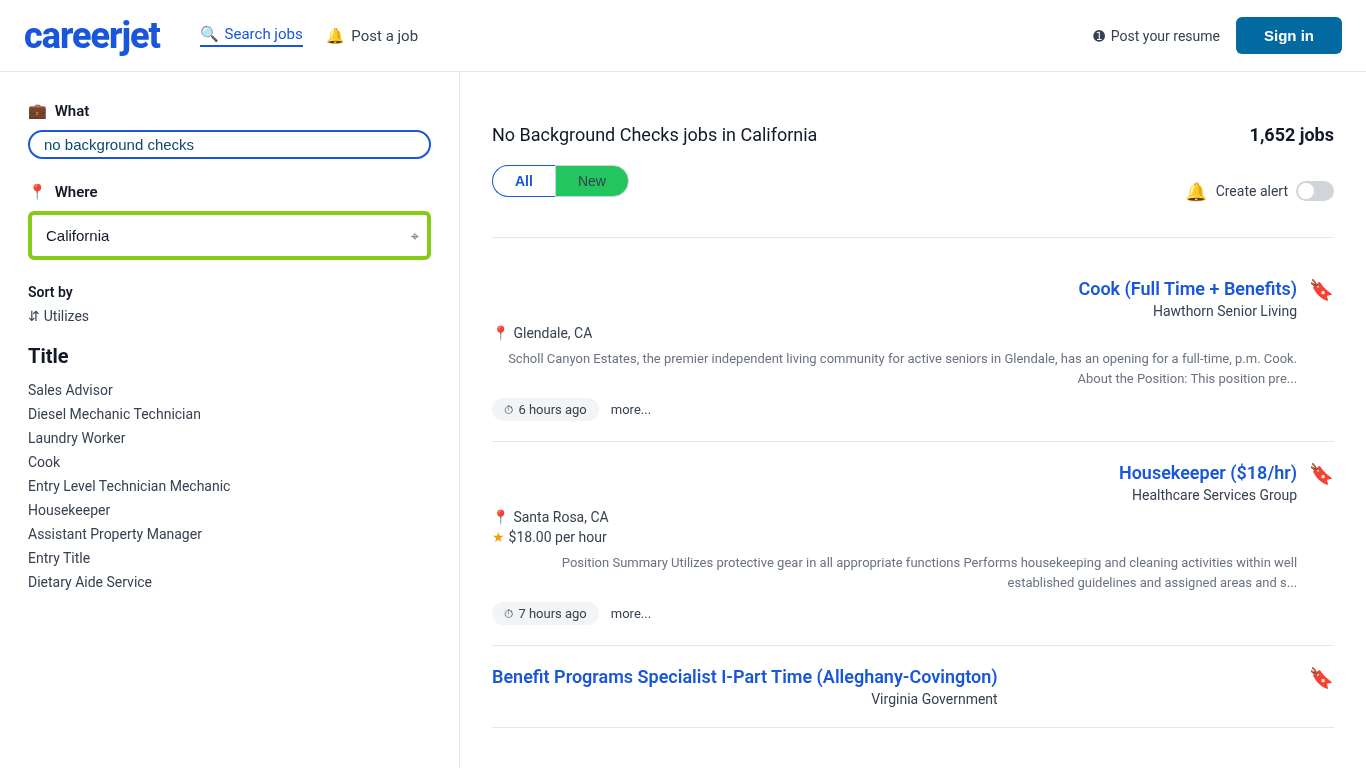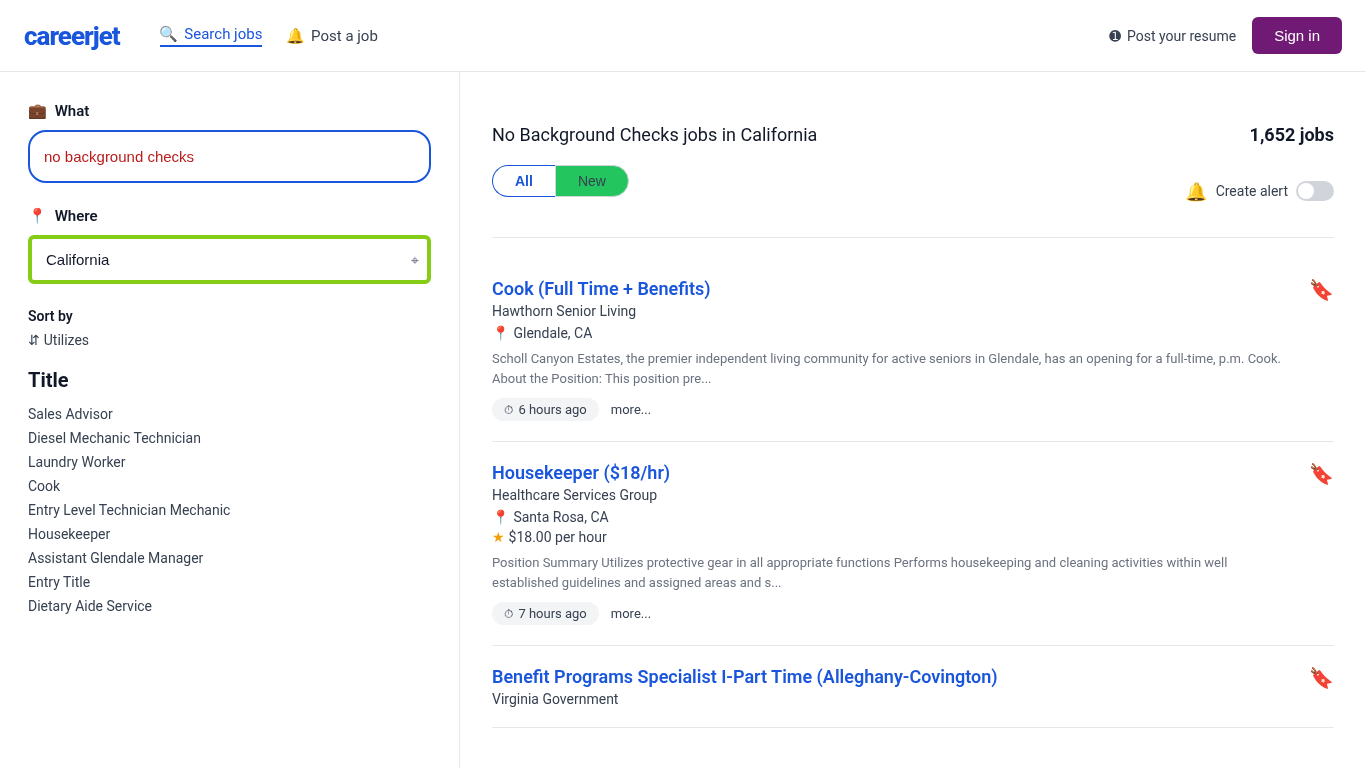--- a/index.html
+++ b/index.html
@@ -1,34 +1,34 @@
 <!DOCTYPE html>
 <html><head>
   <meta charset="utf-8">
   <style>
     * { margin: 0; padding: 0; box-sizing: border-box; }
     body { font-family: -apple-system, BlinkMacSystemFont, 'Segoe UI', Roboto, Arial, sans-serif; background: #fff; color: #333; font-size: 14px; }
 
     
     .header { display: flex; align-items: center; padding: 0 24px; height: 72px; border-bottom: 1px solid #e5e7eb; }
-    .logo { font-size: 26px; font-weight: 800; color: #1a56db; margin-right: 40px; letter-spacing: -1px; }
+    .logo { font-size: 36px; font-weight: 800; color: #1a56db; margin-right: 40px; letter-spacing: -1px; }
     .nav { display: flex; align-items: center; gap: 24px; }
     .nav-item { display: flex; align-items: center; gap: 6px; font-size: 15px; color: #374151; cursor: pointer; text-decoration: none; }
     .nav-item.active { border-bottom: 2px solid #1a56db; color: #1a56db; padding-bottom: 2px; }
     .header-right { margin-left: auto; display: flex; align-items: center; gap: 16px; }
     .post-resume-btn { display: flex; align-items: center; gap: 6px; font-size: 14px; color: #374151; cursor: pointer; }
-    .sign-in-btn { background: #701a75; color: #fff; border: none; border-radius: 6px; padding: 10px 22px; font-size: 15px; font-weight: 400; cursor: pointer; }
+    .sign-in-btn { background: #0369a1; color: #fff; border: none; border-radius: 6px; padding: 10px 28px; font-size: 15px; font-weight: 700; cursor: pointer; }
 
     
     .main { display: flex; padding: 0; min-height: calc(768px - 72px); }
 
     
     .sidebar { width: 460px; min-width: 460px; padding: 30px 28px; border-right: 1px solid #e5e7eb; }
     .field-label { display: flex; align-items: center; gap: 8px; font-size: 15px; font-weight: 600; color: #111827; margin-bottom: 10px; }
-    .search-input { width: 100%; border: 2px solid #1a56db; border-radius: 18px; padding: 16px 14px; font-size: 15px; color: #b91c1c; outline: none; }
+    .search-input { width: 100%; border: 2px solid #1a56db; border-radius: 18px; padding: 4px 14px; font-size: 15px; color: #0c4a6e; outline: none; }
     .where-wrapper { margin-top: 24px; margin-bottom: 24px; }
     .location-input-wrap { position: relative; }
     .location-input { width: 100%; border: 4px solid #84cc16; border-radius: 6px; padding: 12px 40px 12px 14px; font-size: 15px; color: #111827; outline: none; }
     .location-icon { position: absolute; right: 12px; top: 50%; transform: translateY(-50%); color: #6b7280; }
 
     .sort-section { margin-bottom: 20px; }
     .sort-label { font-size: 14px; font-weight: 600; color: #111827; margin-bottom: 8px; }
     .sort-value { display: flex; align-items: center; gap: 4px; color: #374151; font-size: 14px; cursor: pointer; }
 
     .title-section { margin-top: 8px; }
@@ -49,21 +49,21 @@
     .tab.active { background: #fff; border-color: #1a56db; color: #1a56db; font-weight: 600; }
     .alert-section { margin-left: auto; display: flex; align-items: center; gap: 8px; }
     .alert-icon { font-size: 18px; color: #1a56db; }
     .alert-label { font-size: 14px; color: #374151; }
     .toggle { width: 38px; height: 20px; background: #d1d5db; border-radius: 10px; cursor: pointer; position: relative; }
     .toggle-knob { width: 16px; height: 16px; background: #fff; border-radius: 50%; position: absolute; top: 2px; left: 2px; transition: left 0.2s; }
 
     .divider { border: none; border-top: 1px solid #e5e7eb; margin: 0 0 20px 0; }
 
     
-    .job-card { padding: 20px 0; border-bottom: 1px solid #e5e7eb; }
+    .job-card { padding: 20px 0; border-bottom: 1px solid #e5e7eb; text-align: right; }
     .job-card-top { display: flex; align-items: flex-start; justify-content: space-between; }
     .job-title-link { font-size: 18px; font-weight: 600; color: #1a56db; text-decoration: none; cursor: pointer; }
     .bookmark-icon { color: #9ca3af; font-size: 20px; cursor: pointer; margin-left: 12px; }
     .job-company { font-size: 14px; color: #374151; margin-top: 4px; }
     .job-location { display: flex; align-items: center; gap: 4px; font-size: 14px; color: #374151; margin-top: 6px; }
     .pin-icon { color: #f59e0b; font-size: 14px; }
     .salary-row { display: flex; align-items: center; gap: 4px; font-size: 14px; color: #374151; margin-top: 4px; }
     .salary-icon { color: #f59e0b; font-size: 14px; }
     .job-desc { font-size: 13px; color: #6b7280; margin-top: 8px; line-height: 1.5; }
     .job-meta { display: flex; align-items: center; gap: 12px; margin-top: 10px; }
@@ -125,21 +125,21 @@
 
     <div class="title-section">
       <div class="title-heading">Title</div>
       <ul class="title-list">
         <li>Sales Advisor</li>
         <li>Diesel Mechanic Technician</li>
         <li>Laundry Worker</li>
         <li>Cook</li>
         <li>Entry Level Technician Mechanic</li>
         <li>Housekeeper</li>
-        <li>Assistant Glendale Manager</li>
+        <li>Assistant Property Manager</li>
         <li>Entry Title</li>
         <li>Dietary Aide Service</li>
       </ul>
     </div>
   </aside>
 
   <section class="results">
     <div class="results-header">
       <span class="results-title">No Background Checks jobs in California</span>
       <span class="results-count">1,652 jobs</span>

